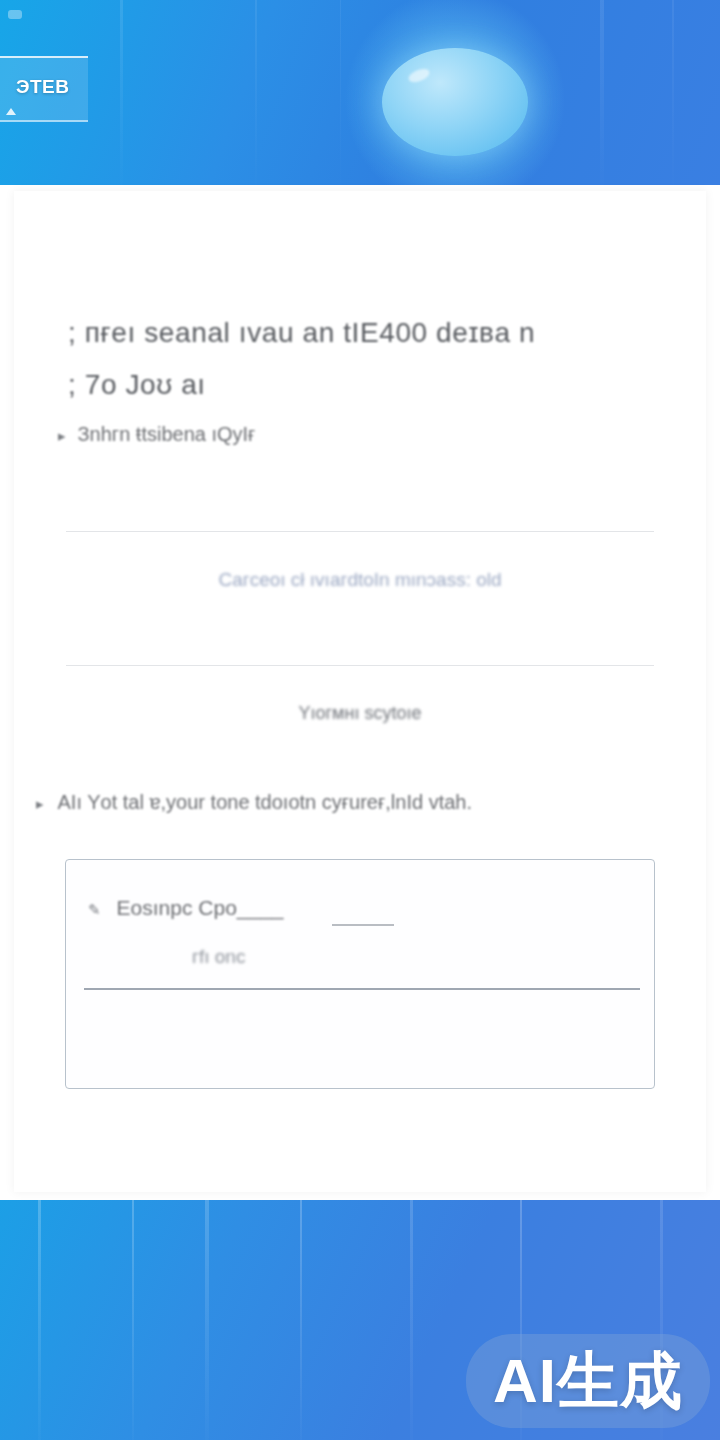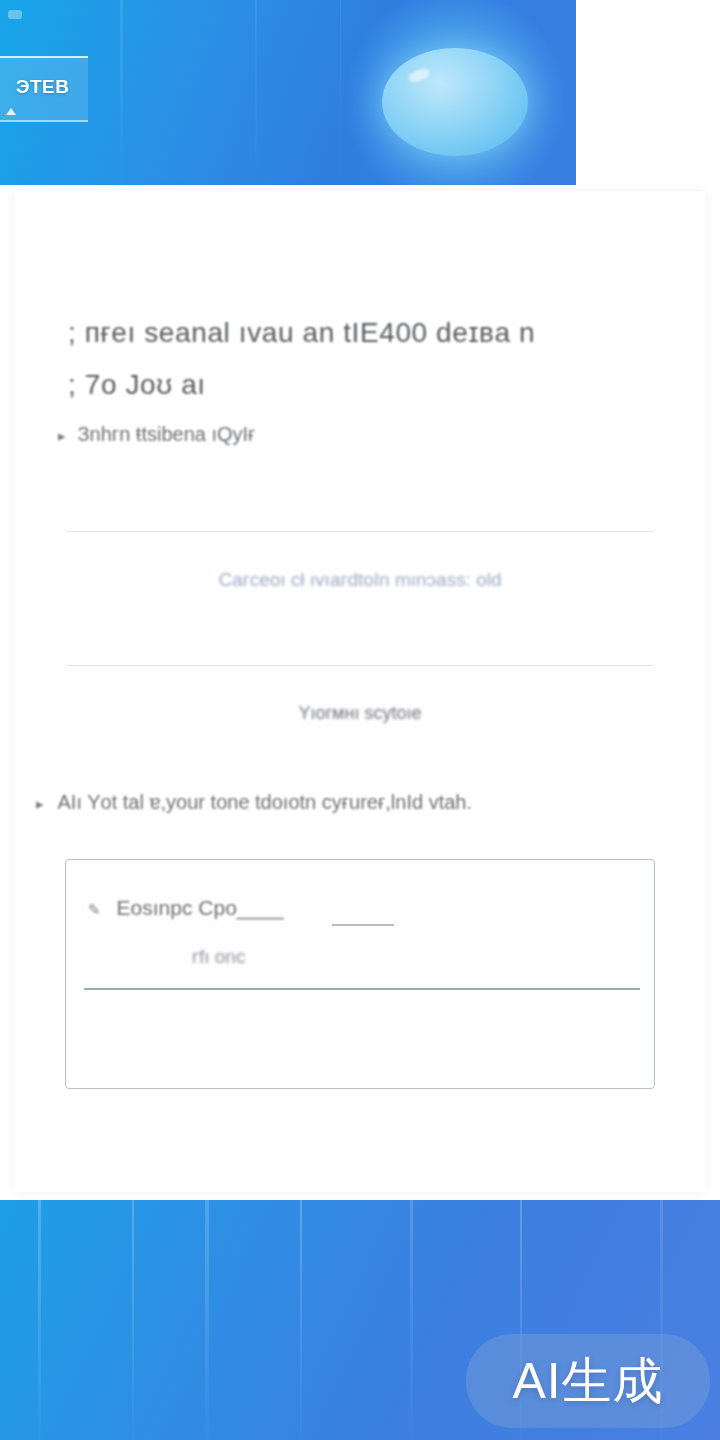--- a/index.html
+++ b/index.html
@@ -13,21 +13,21 @@
     overflow: hidden;
     font-family: "Liberation Sans", sans-serif;
     position: relative;
   }
 
   
   .top-banner {
     position: absolute;
     top: 0;
     left: 0;
-    width: 576px;
+    width: 720px;
     height: 185px;
     background:
       radial-gradient(circle at 455px 100px, rgba(120,205,245,0.95) 0%, rgba(90,185,240,0.6) 60px, rgba(60,160,235,0.0) 110px),
       linear-gradient(110deg, #17a6e8 0%, #2b8fe6 35%, #2f7fe0 60%, #3a7fe2 100%);
     overflow: hidden;
   }
   .banner-streak {
     position: absolute;
     top: 0;
     width: 2px;
@@ -268,22 +268,22 @@
     left: 466px;
     top: 1334px;
     width: 244px;
     height: 94px;
     border-radius: 46px;
     background: rgba(120, 160, 215, 0.45);
     display: flex;
     align-items: center;
     justify-content: center;
     color: #ffffff;
-    font-size: 50px;
-    font-weight: normal;
+    font-size: 62px;
+    font-weight: bold;
     letter-spacing: 1px;
     text-shadow: 0 2px 6px rgba(0,0,0,.18);
   }
 </style>
 </head>
 <body>
 
 <div class="top-banner">
   <div class="banner-streak s1"></div>
   <div class="banner-streak s2"></div>

